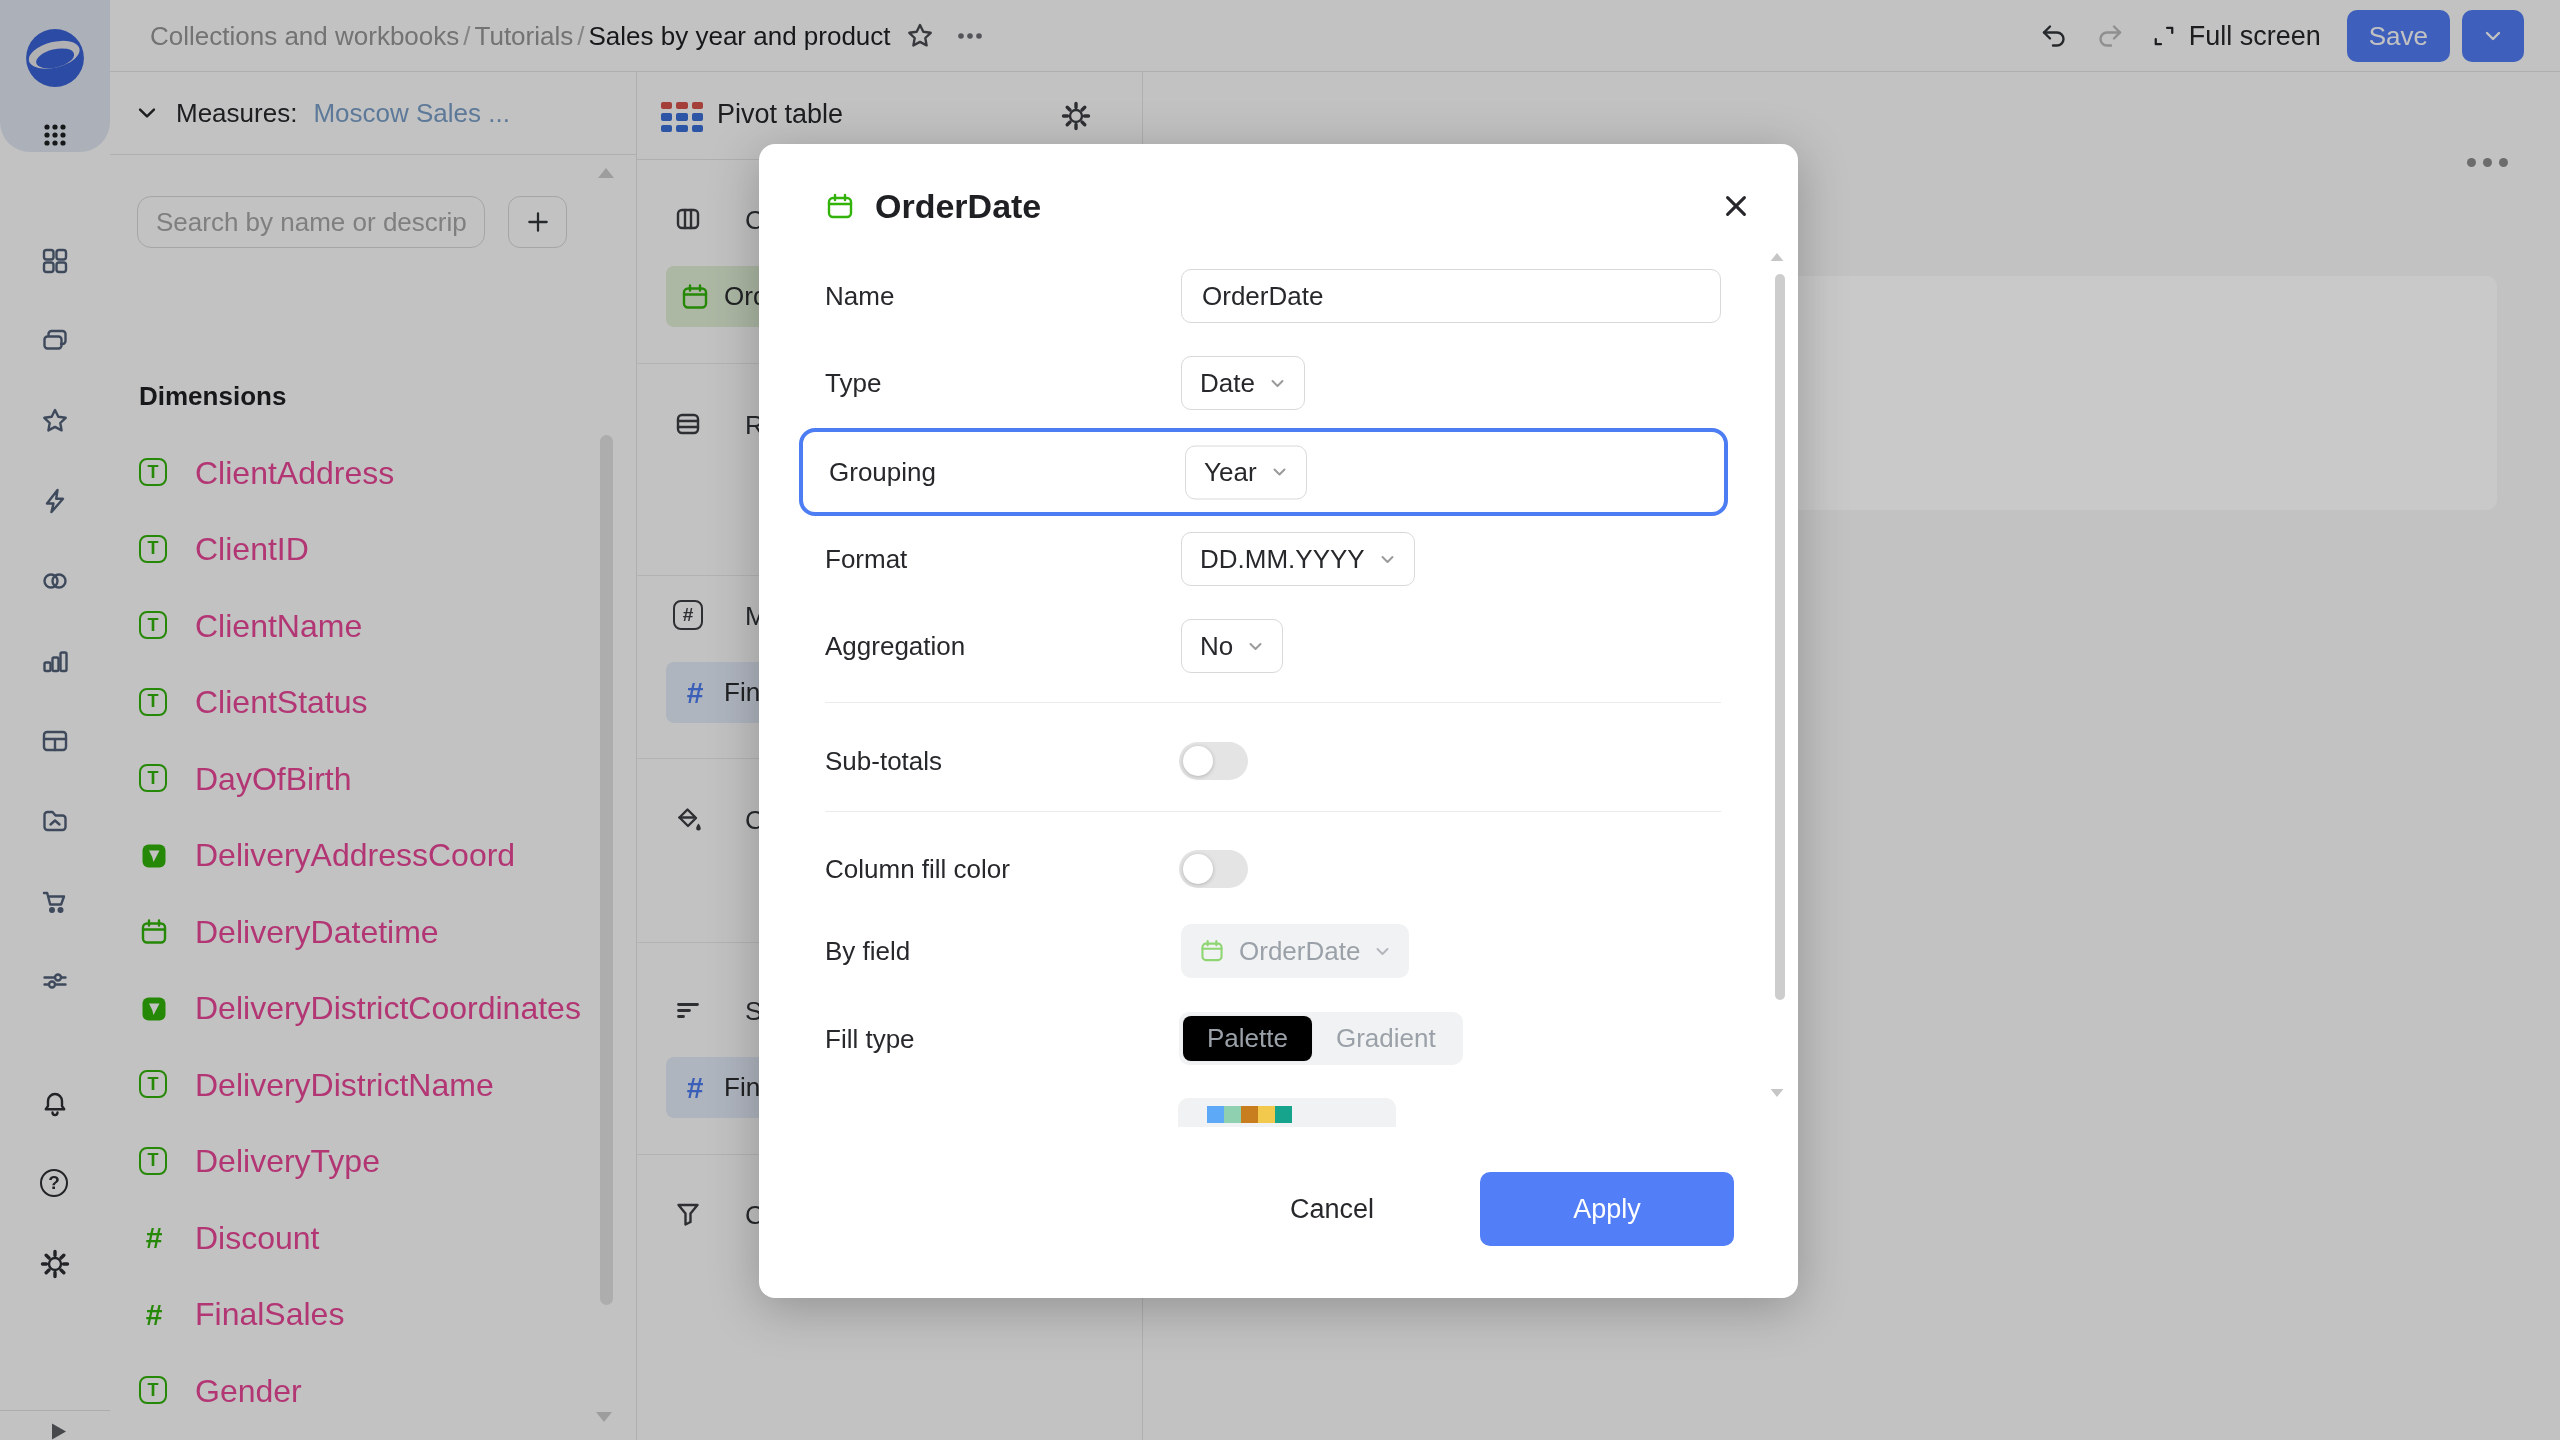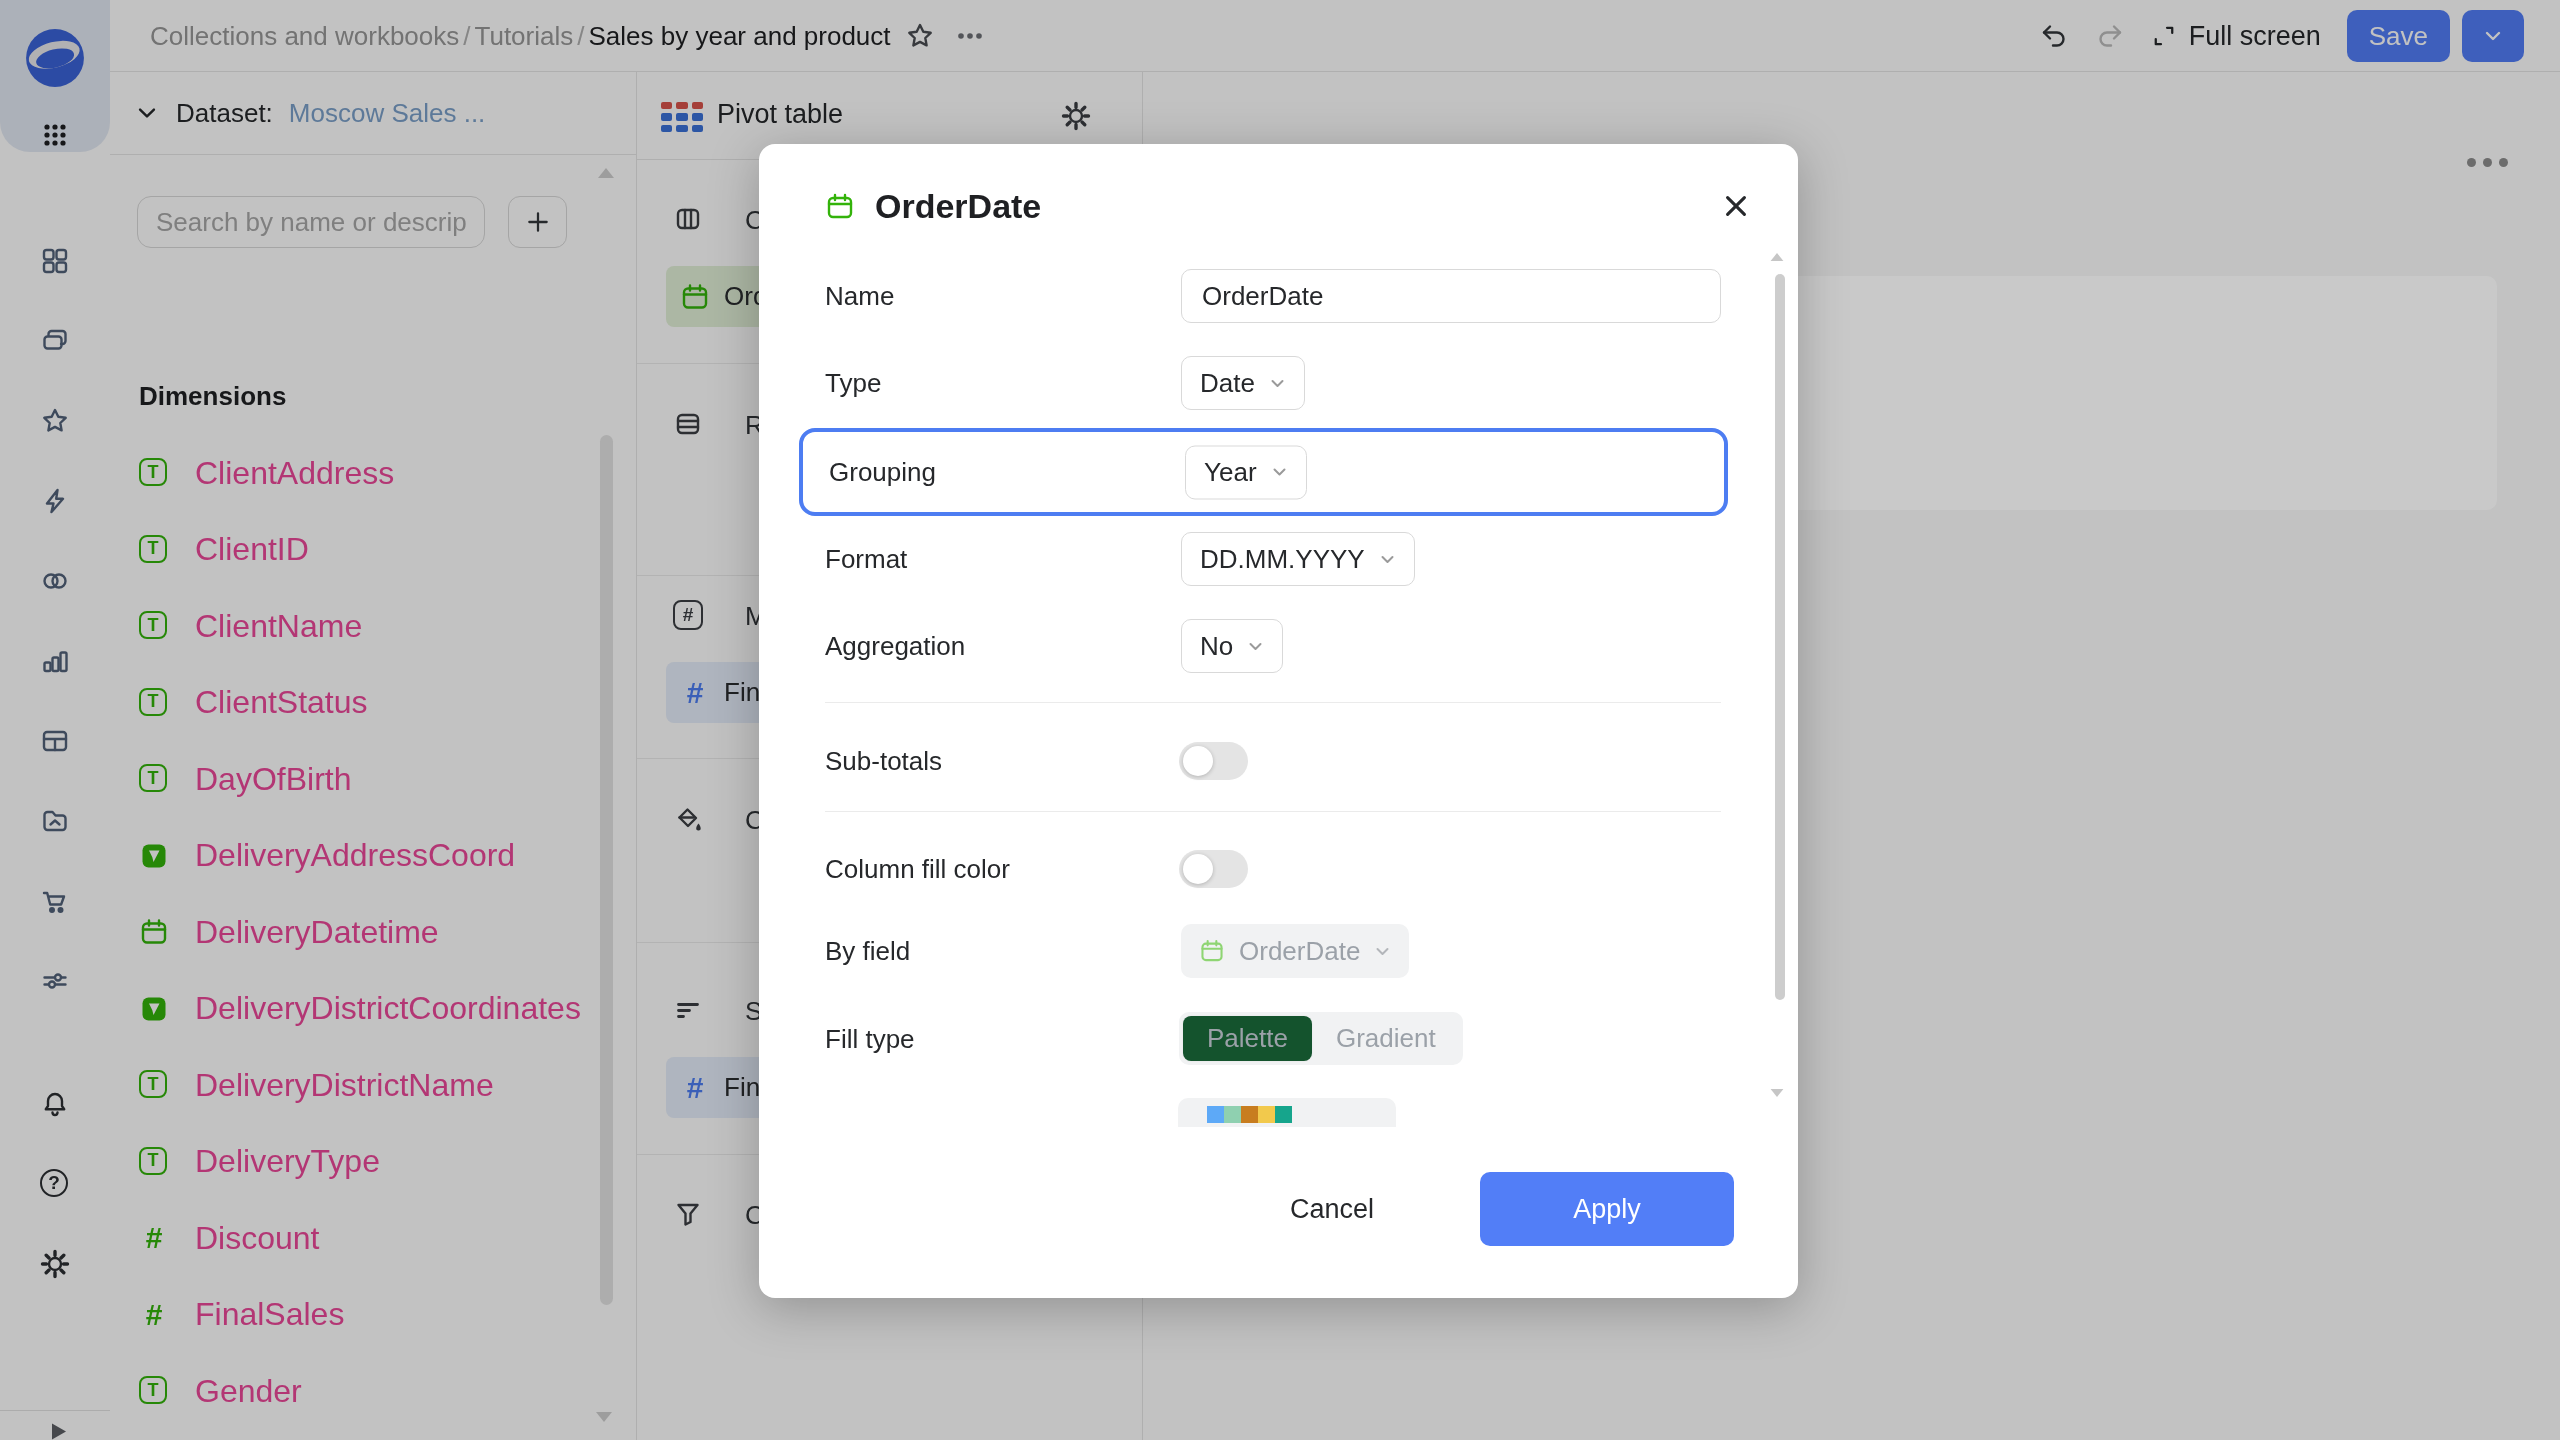--- a/index.html
+++ b/index.html
@@ -122,21 +122,21 @@
   .group-box{position:absolute;left:40px;top:284px;width:929px;height:88px;border:4px solid #4d7df2;border-radius:16px;}
   .group-box .mlabel{left:26px;}
   .group-box .mctrl{left:382px;top:50%;transform:translateY(-50%);height:39px;}
   .m-hr{position:absolute;left:66px;width:896px;height:1px;background:#ebebeb;}
   .toggle{position:absolute;left:420px;top:8px;width:69px;height:38px;border-radius:19px;background:#e4e4e4;cursor:pointer;}
   .toggle::after{content:'';position:absolute;left:4px;top:4px;width:30px;height:30px;border-radius:50%;background:#fff;
                  box-shadow:0 1px 4px rgba(0,0,0,0.22);}
   .seg{position:absolute;left:420px;top:0;height:53px;width:284px;background:#f1f2f3;border-radius:10px;display:flex;
        align-items:center;padding:4px;}
   .seg-opt{height:45px;padding:0 24px;display:flex;align-items:center;font-size:26px;color:#9ba1a8;border-radius:8px;cursor:default;}
-  .seg-opt.sel-on{background:#14532d;box-shadow:0 0 2px rgba(0,0,0,0.08);}
+  .seg-opt.sel-on{background:#000000;box-shadow:0 0 2px rgba(0,0,0,0.08);}
   .palette-chip{position:absolute;left:419px;top:954px;width:218px;height:60px;background:#f1f2f3;border-radius:10px;
                 display:flex;align-items:flex-start;padding:8px 0 0 29px;gap:0;}
   .palette-chip i{width:17px;height:17px;display:inline-block;}
   .m-footer{position:absolute;left:0;top:1028px;width:100%;height:74px;}
   .m-cancel{position:absolute;left:573px;top:50%;transform:translate(-50%,-50%);font-size:27px;color:#26282b;cursor:pointer;}
   .m-apply{position:absolute;left:721px;top:0;width:254px;height:74px;border:none;border-radius:10px;background:var(--accent);
            color:#fff;font-size:27px;font-family:inherit;cursor:pointer;}
   .m-scroll-thumb{position:absolute;left:1016px;top:130px;width:10px;height:726px;border-radius:5px;background:#cdcdcd;}
   .m-arrow-up{position:absolute;left:1010px;top:108px;transform:scale(0.8);}
   .m-arrow-down{position:absolute;left:1010px;top:944px;transform:scale(0.8);}
@@ -317,21 +317,21 @@
     </div>
   </header>
 
   <section class="dspanel">
     <div class="ds-head">
       <span class="ic">
           <svg viewBox="0 0 30 30" fill="none" stroke="currentColor" stroke-width="2.8" stroke-linecap="round" stroke-linejoin="round">
             <path d="M7 11l8 8 8-8"></path>
           </svg>
         </span>
-      <span class="ds-label">Dataset:</span>
+      <span class="ds-label">Measures:</span>
       <span class="ds-name">Moscow Sales ...</span>
     </div>
     <div class="ds-search-row">
       <input class="ds-search" placeholder="Search by name or description" style="">
       <button class="ds-add">
         <span class="ic">
             <svg viewBox="0 0 30 30" fill="none" stroke="currentColor" stroke-width="2.6" stroke-linecap="round" stroke-linejoin="round">
               <path d="M15 5v20M5 15h20"></path>
             </svg>
           </span>

